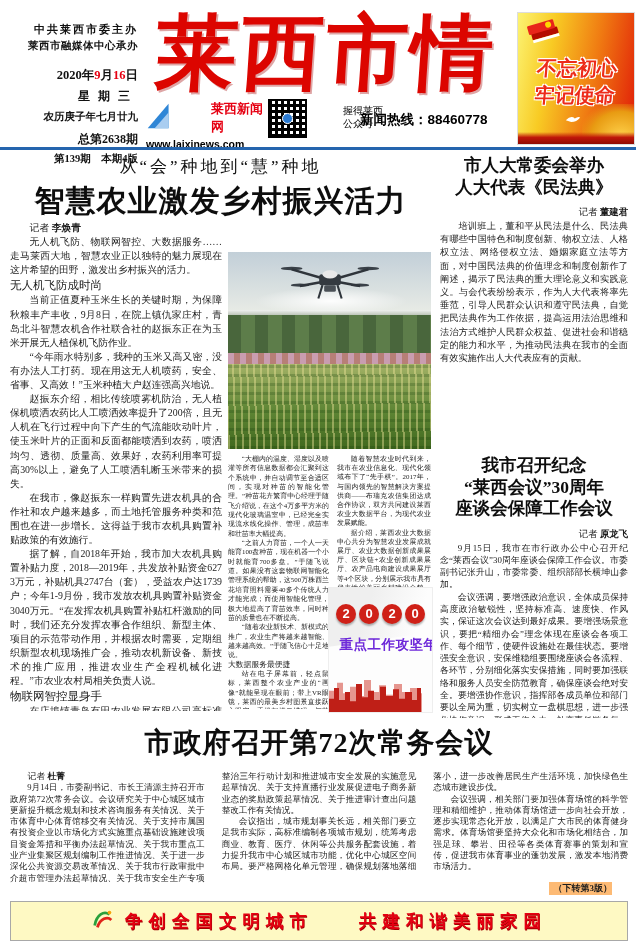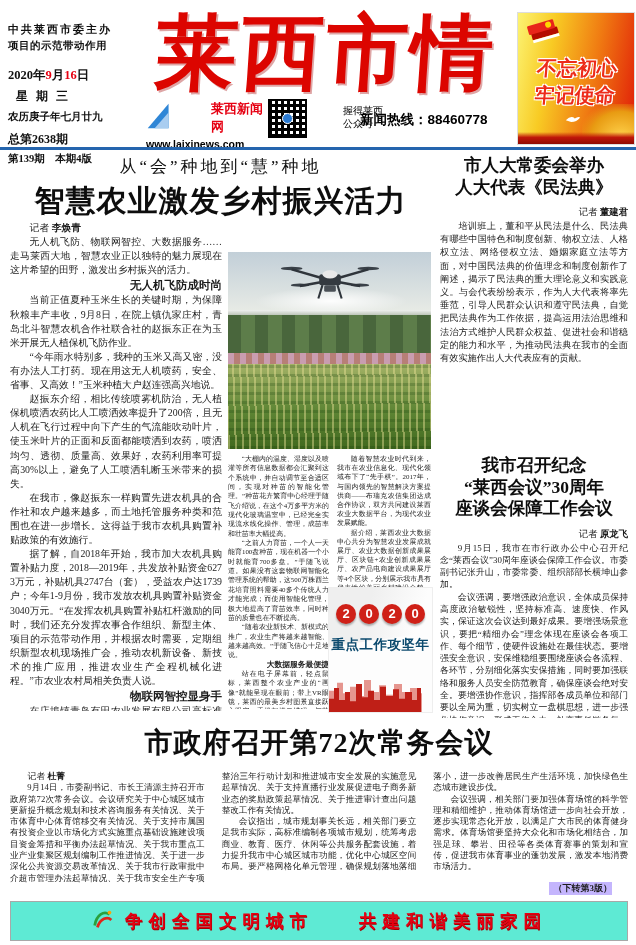--- a/index.html
+++ b/index.html
@@ -2,21 +2,21 @@
 <html><head>
 <meta charset="utf-8">
 <style>
   html,body{margin:0;padding:0;background:#fff;}
   .page{position:relative;width:636px;height:945px;background:#fff;overflow:hidden;
         font-family:"Liberation Serif","DejaVu Serif",serif;color:#1c1c1c;}
   .red{color:#e60012;}
   b,.bold{font-weight:bold;}
 
   
-  .mh-left{position:absolute;left:8px;top:22px;width:130px;text-align:left;font-weight:bold;color:#111;}
+  .mh-left{position:absolute;left:8px;top:22px;width:130px;text-align:right;font-weight:bold;color:#111;}
   .mh-pub1{font-size:11px;letter-spacing:2px;}
   .mh-pub2{font-size:10.5px;letter-spacing:0.5px;margin-top:2px;}
   .mh-date{font-size:12.5px;margin-top:14px;}
   .mh-week{font-size:12px;letter-spacing:8px;margin-top:4px;text-indent:8px;}
   .mh-lunar{font-size:10.5px;margin-top:5px;}
   .mh-issue{font-size:12px;margin-top:7px;}
   .mh-issue2{font-size:10.5px;margin-top:4px;}
 
   .mh-title{position:absolute;left:138px;top:2px;width:376px;height:98px;text-align:center;
             font-family:"DejaVu Serif","Liberation Serif",serif;font-weight:bold;color:#dc0500;
@@ -50,21 +50,21 @@
   .dove-icon{position:absolute;left:46px;bottom:16px;}
 
   .blue-rule{position:absolute;left:0;top:147px;width:636px;height:3px;background:#2565ae;}
 
   
   .main-art{position:absolute;left:10px;top:155px;width:421px;height:558px;}
   .kicker{text-align:center;font-size:17px;letter-spacing:3px;color:#111;}
   .headline{text-align:center;font-size:30px;font-weight:900;letter-spacing:1px;color:#0d0d0d;margin-top:3px;}
   .col{text-align:justify;overflow:hidden;}
   .col p{margin:0;text-indent:2em;word-break:break-all;}
-  .subhead{text-align:right;font-weight:bold;font-family:"Liberation Sans",sans-serif;text-indent:0 !important;}
+  .subhead{text-align:left;font-weight:normal;font-family:"Liberation Sans",sans-serif;text-indent:0 !important;}
   .col1{position:absolute;left:0;top:66px;width:212px;height:490px;font-size:9.8px;line-height:14.1px;}
   .col1 .subhead{font-size:11.5px;margin:1px 0;}
   .byline-line{text-indent:2em;font-size:9.8px;margin:0 0 1px 0;}
   .col2{position:absolute;left:218px;top:299px;width:101px;height:255px;font-size:6.9px;line-height:9.35px;}
   .col2 .subhead{font-size:7.8px;}
   .col3{position:absolute;left:327px;top:299px;width:94px;height:134px;font-size:6.9px;line-height:9.2px;}
 
   
   .photo{position:absolute;left:218px;top:97px;width:203px;height:197px;overflow:hidden;background:#cfd8dc;}
   .ph-sky{position:absolute;left:0;top:0;right:0;height:62px;background:linear-gradient(#c2cfd8,#e9ece6);}
@@ -83,21 +83,21 @@
 
   
   .promo{position:absolute;left:318px;top:432px;width:103px;height:124px;background:#fdfdfd;overflow:hidden;
          border:1px solid #eee;}
   .promo::before{content:"";position:absolute;left:-20px;top:-30px;width:160px;height:80px;
                  background:linear-gradient(115deg,#efefef 40%,rgba(239,239,239,0) 70%);transform:rotate(-8deg);}
   .promo-digits{position:absolute;top:16px;left:0;width:100%;display:flex;justify-content:center;gap:3px;}
   .digit{width:20px;height:20px;border-radius:50%;background:#cf2017;color:#fff;font-weight:bold;
          font-size:13px;line-height:20px;text-align:center;font-family:"Liberation Sans",sans-serif;
          box-shadow:0 2px 2px rgba(0,0,0,.3);}
-  .promo-title{position:absolute;top:48px;left:0;width:100%;text-align:center;color:#0c4a6e;
+  .promo-title{position:absolute;top:48px;left:8px;width:100%;text-align:center;color:#6d28d9;
                font-weight:900;font-size:13.5px;letter-spacing:0.5px;}
   .skyline{position:absolute;bottom:0;left:0;width:100%;height:40px;}
 
   
   .sidebar{position:absolute;left:440px;top:155px;width:188px;height:558px;}
   .sb-art{position:absolute;left:0;width:188px;}
   .sb-a1{top:0;} .sb-a2{top:300px;}
   .sb-title{text-align:center;font-weight:900;font-size:17.5px;line-height:21.5px;color:#0d0d0d;}
   .sb-byline{text-indent:2em;font-size:9.4px;margin:8px 0 1px 0;text-align:right;}
   .sb-body{text-align:justify;overflow:hidden;}
@@ -105,37 +105,37 @@
   .sb-a1 .sb-body{font-size:9.2px;line-height:13.2px;height:218px;}
   .sb-a2 .sb-body{font-size:8.9px;line-height:12.3px;height:176px;}
 
   
   .bottom-art{position:absolute;left:10px;top:724px;width:618px;height:172px;}
   .b-headline{text-align:center;font-size:28px;font-weight:900;letter-spacing:1px;color:#0d0d0d;}
   .b-body{margin-top:9px;height:118px;columns:3;column-gap:17px;font-size:8.6px;line-height:11.3px;
           text-align:justify;overflow:hidden;}
   .b-body p{margin:0;text-indent:2em;word-break:break-all;}
   .b-byline{text-indent:2em;margin:0 0 1px 0;font-size:8.8px;}
-  .jump{position:absolute;right:16px;top:158px;font-weight:bold;font-size:9px;background:#c4b5fd;padding-left:5px;}
+  .jump{position:absolute;right:16px;top:158px;font-weight:bold;font-size:9px;background:#fdba74;padding-left:5px;}
 
   
   .banner{position:absolute;left:10px;top:901px;width:616px;height:38px;border:1px solid #a8a8a8;
-          display:flex;align-items:center;justify-content:center;gap:10px;background:#5eead4;}
+          display:flex;align-items:center;justify-content:center;gap:10px;background:#fef9c3;}
   .banner-text{color:#e60012;font-weight:900;font-size:17.5px;letter-spacing:6px;
                text-shadow:0.6px 0.6px 0 #9d0000;}
   .banner-gap{width:26px;}
 </style>
 </head>
 <body>
 
 <div class="page">
 
   <div class="mh-left">
     <div class="mh-pub1">中共莱西市委主办</div>
-    <div class="mh-pub2">项目的示范带动作用</div>
+    <div class="mh-pub2">莱西市融媒体中心承办</div>
     <div class="mh-date"><span>2020年</span><span class="red">9</span><span>月</span><span class="red">16</span><span>日</span></div>
     <div class="mh-week">星期三</div>
     <div class="mh-lunar">农历庚子年七月廿九</div>
     <div class="mh-issue">总第2638期</div>
     <div class="mh-issue2">第139期　本期4版</div>
   </div>
 
   <div class="mh-title">莱西市情</div>
 
   <div class="site-logo">

